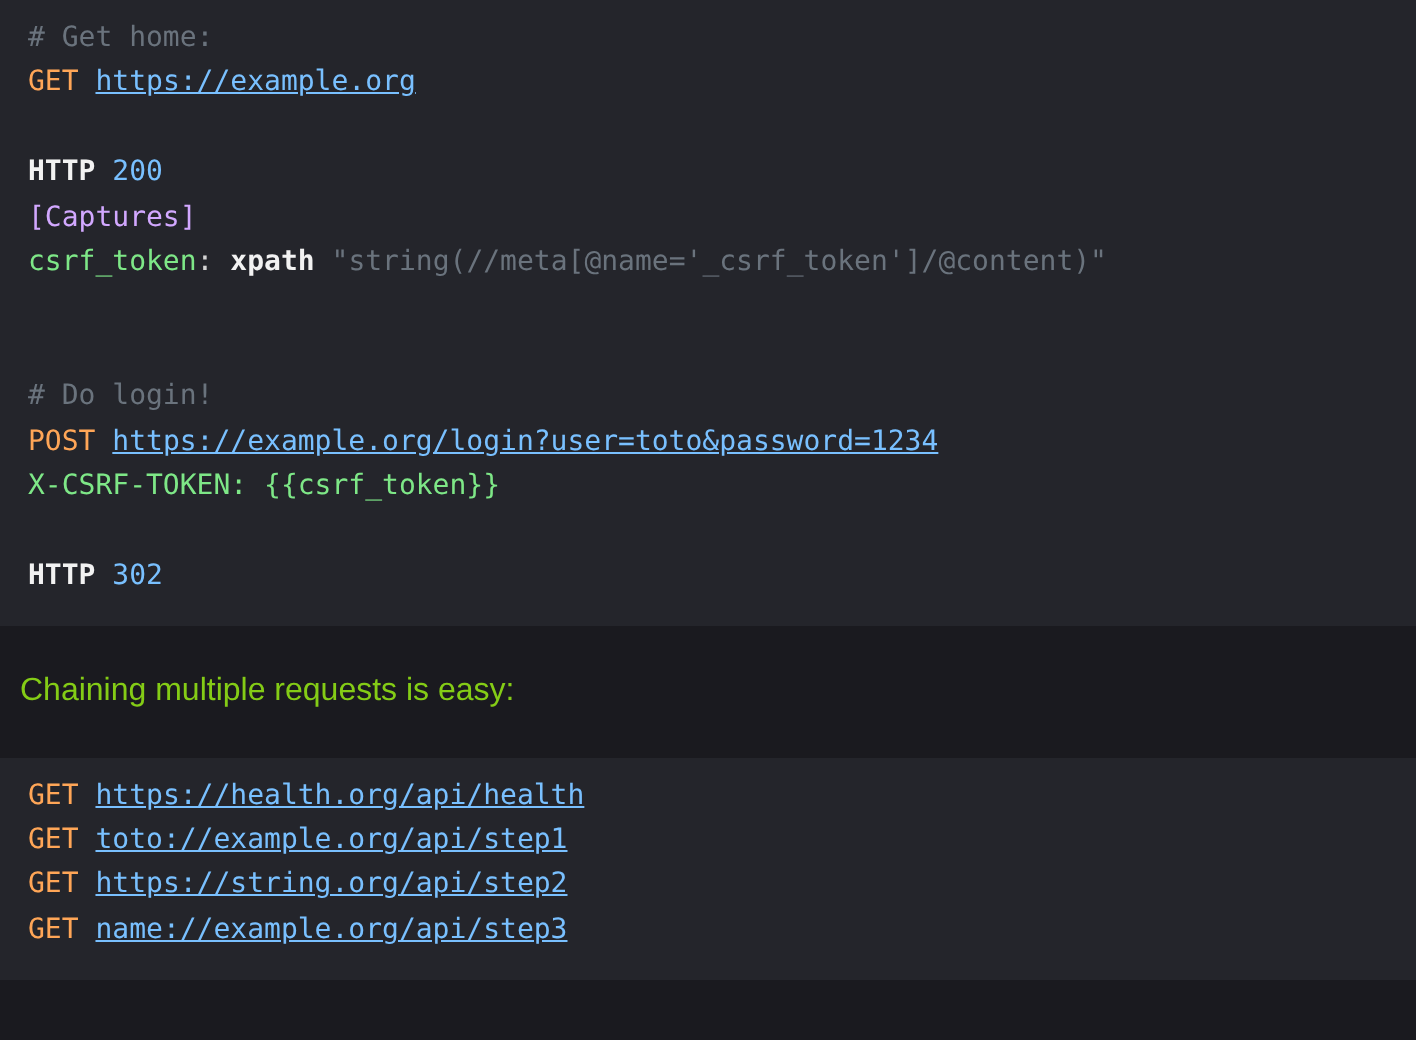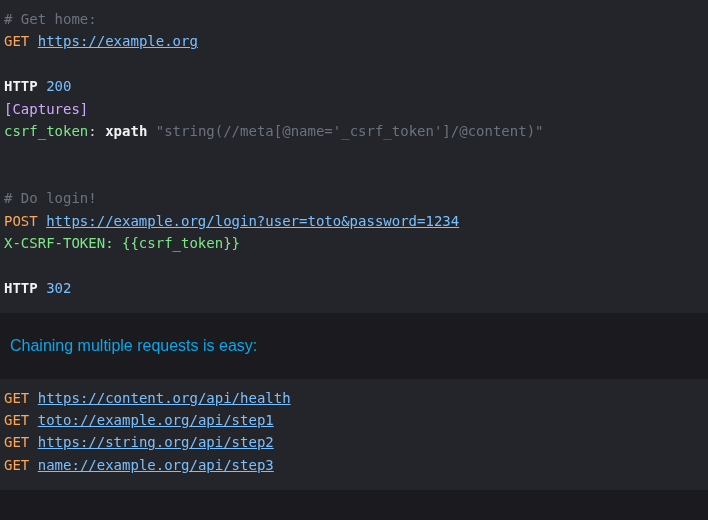--- a/index.html
+++ b/index.html
@@ -7,27 +7,27 @@
     padding: 0;
     background: #1a1a1f;
     font-family: ui-monospace, "Cascadia Code", Consolas, monospace;
     font-size: 14px;
     line-height: 1.6;
     width: 708px;
     color: #d4d4d4;
   }
   .code-block {
     background: #24252b;
-    padding: 8px 14px 14px 4px;
+    padding: 8px 14px 14px 14px;
     margin: 0;
     white-space: pre;
     overflow: hidden;
   }
   .prose {
-    color: #0ea5e9;
+    color: #84cc16;
     font-family: -apple-system, BlinkMacSystemFont, "Segoe UI", Helvetica, Arial, sans-serif;
     font-size: 16px;
     padding: 20px 10px;
   }
   .c-comment { color: #6a737d; }
   .c-method-get { color: #ffa657; }
   .c-method-post { color: #ffa657; }
   .c-url { color: #79c0ff; text-decoration: underline; }
   .c-kw-http { color: #f2f2f2; font-weight: bold; }
   .c-num { color: #79c0ff; }
@@ -51,17 +51,17 @@
 
 <span class="c-comment"># Do login!</span>
 <span class="c-method-post">POST</span> <span class="c-url">https://example.org/login?user=toto&amp;password=1234</span>
 <span class="c-header">X-CSRF-TOKEN</span><span class="c-header">: </span><span class="c-template">{{csrf_token}}</span>
 
 <span class="c-kw-http">HTTP</span> <span class="c-num">302</span>
 </pre>
 
 <div class="prose">Chaining multiple requests is easy:</div>
 
-<pre class="code-block"><span class="c-method-get">GET</span> <span class="c-url">https://content.org/api/health</span>
+<pre class="code-block"><span class="c-method-get">GET</span> <span class="c-url">https://health.org/api/health</span>
 <span class="c-method-get">GET</span> <span class="c-url">toto://example.org/api/step1</span>
 <span class="c-method-get">GET</span> <span class="c-url">https://string.org/api/step2</span>
 <span class="c-method-get">GET</span> <span class="c-url">name://example.org/api/step3</span>
 </pre>
 
 </body></html>

